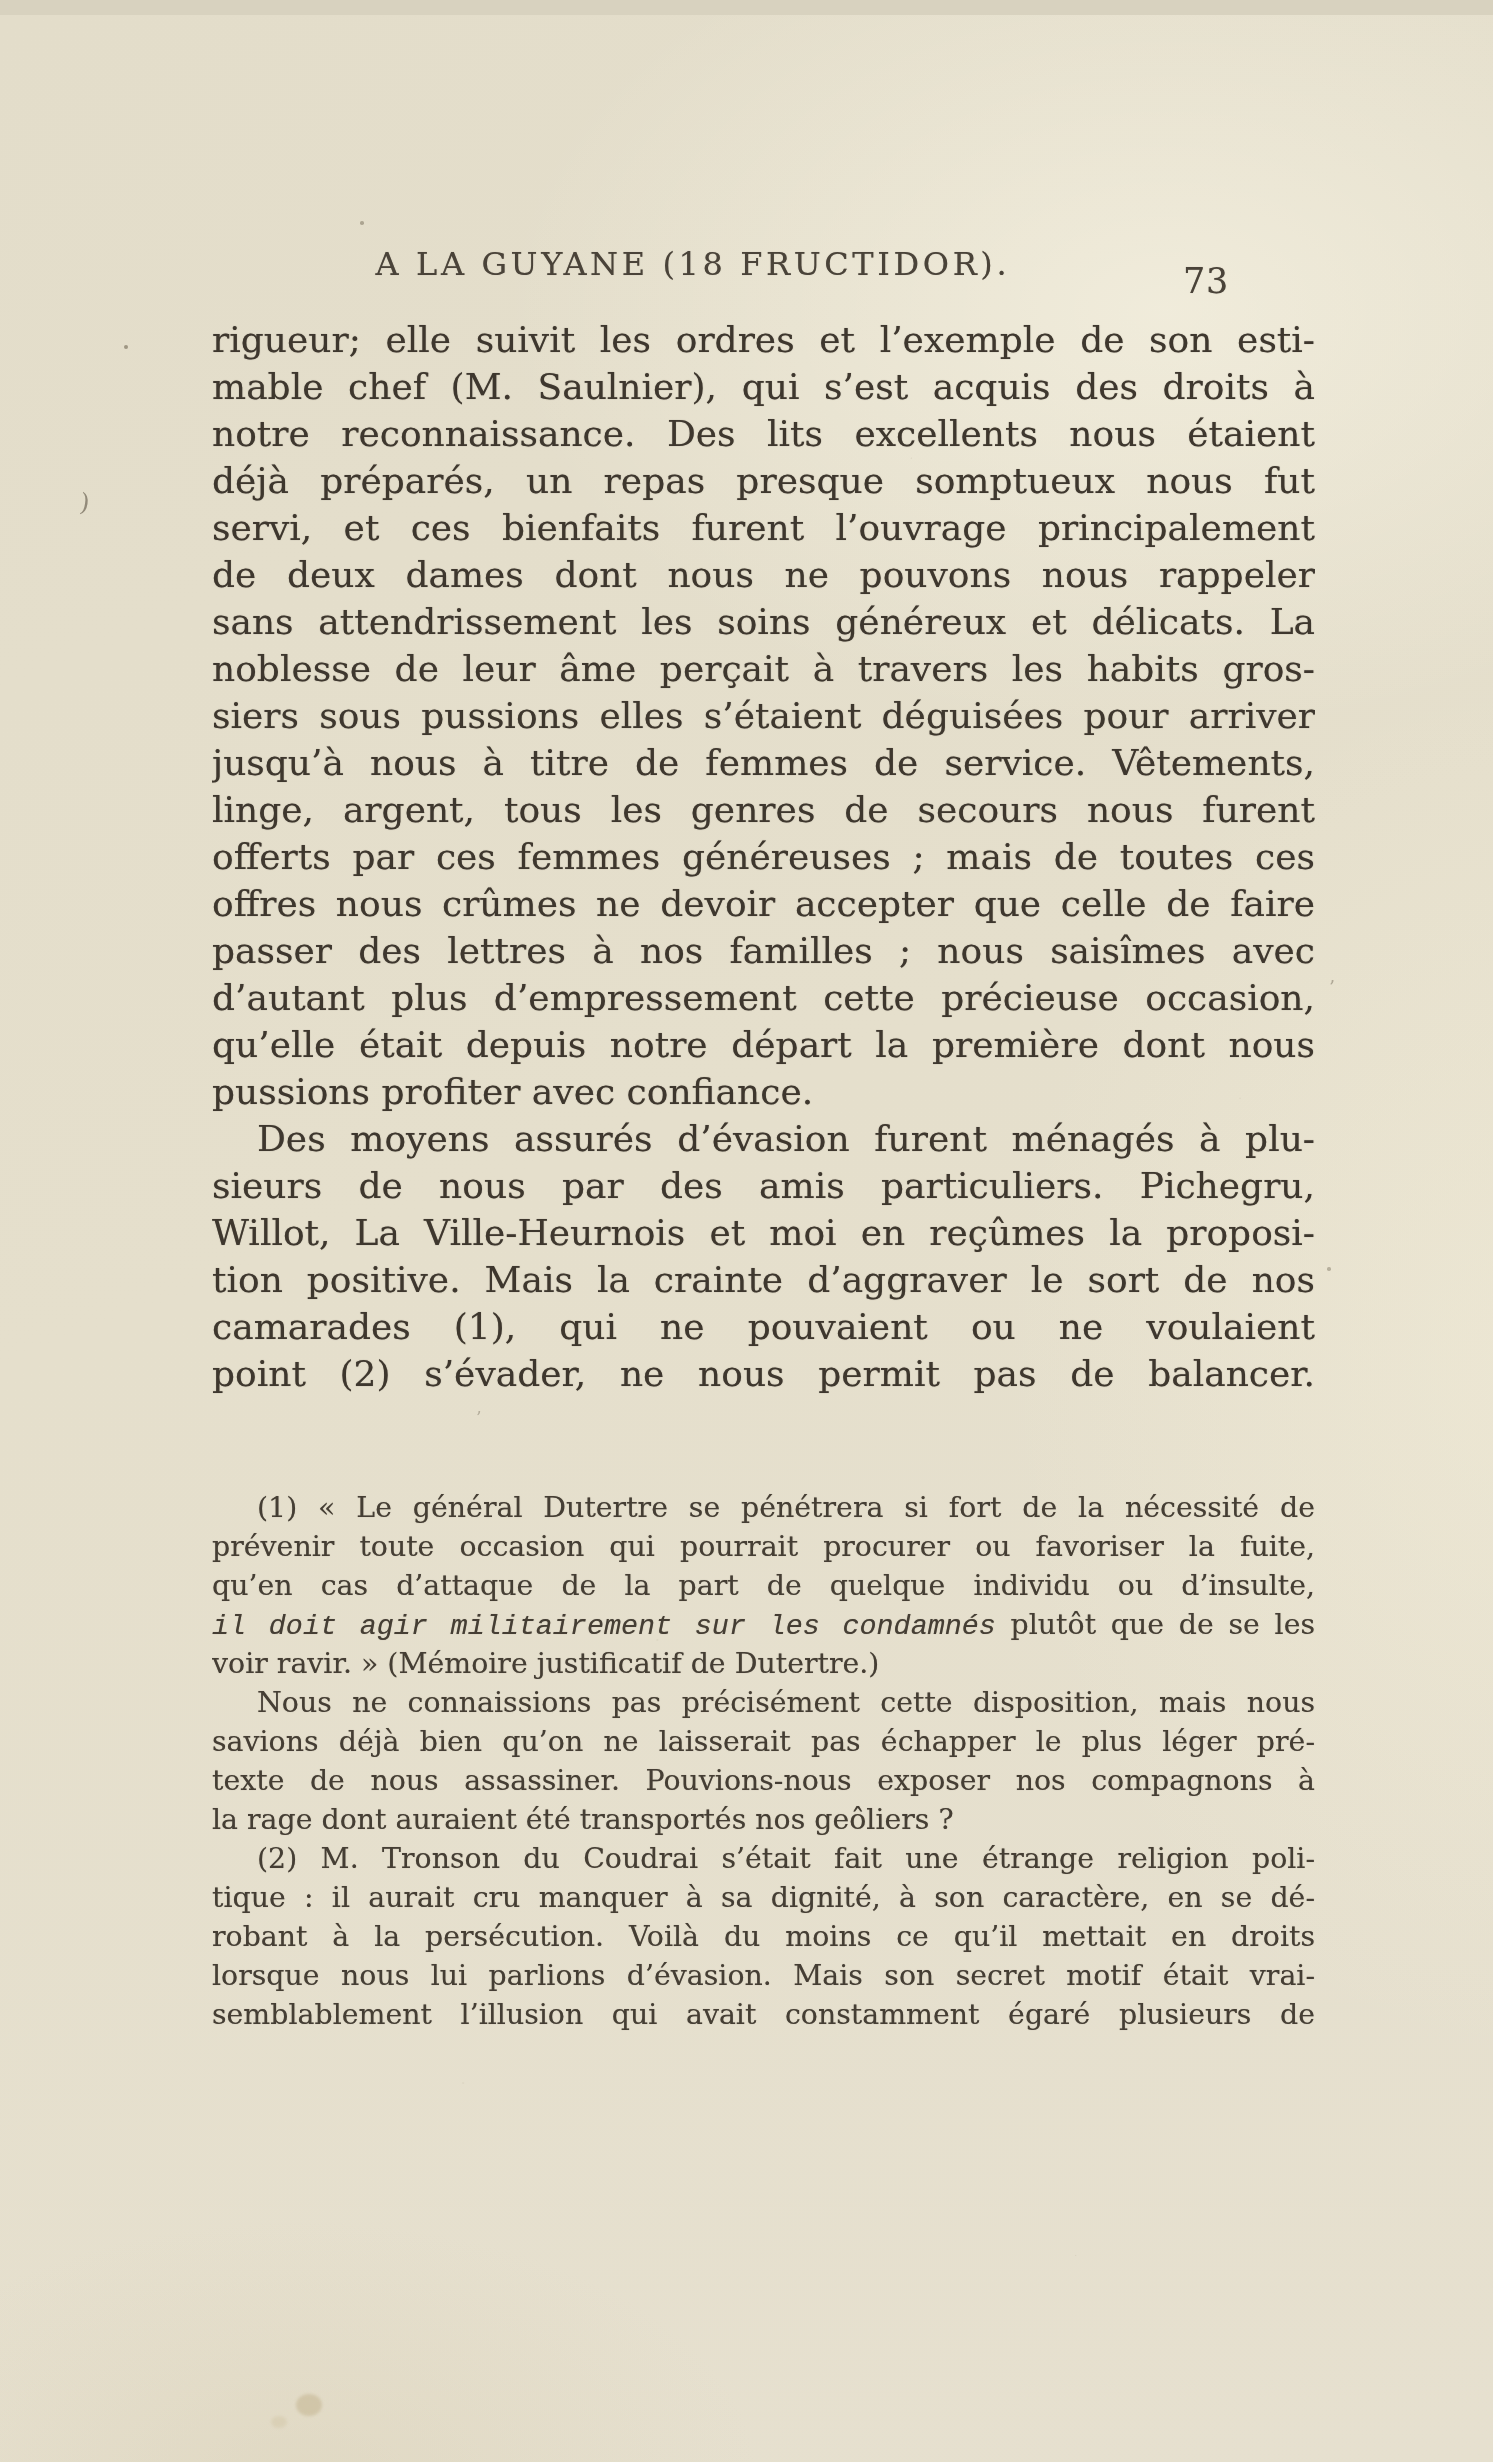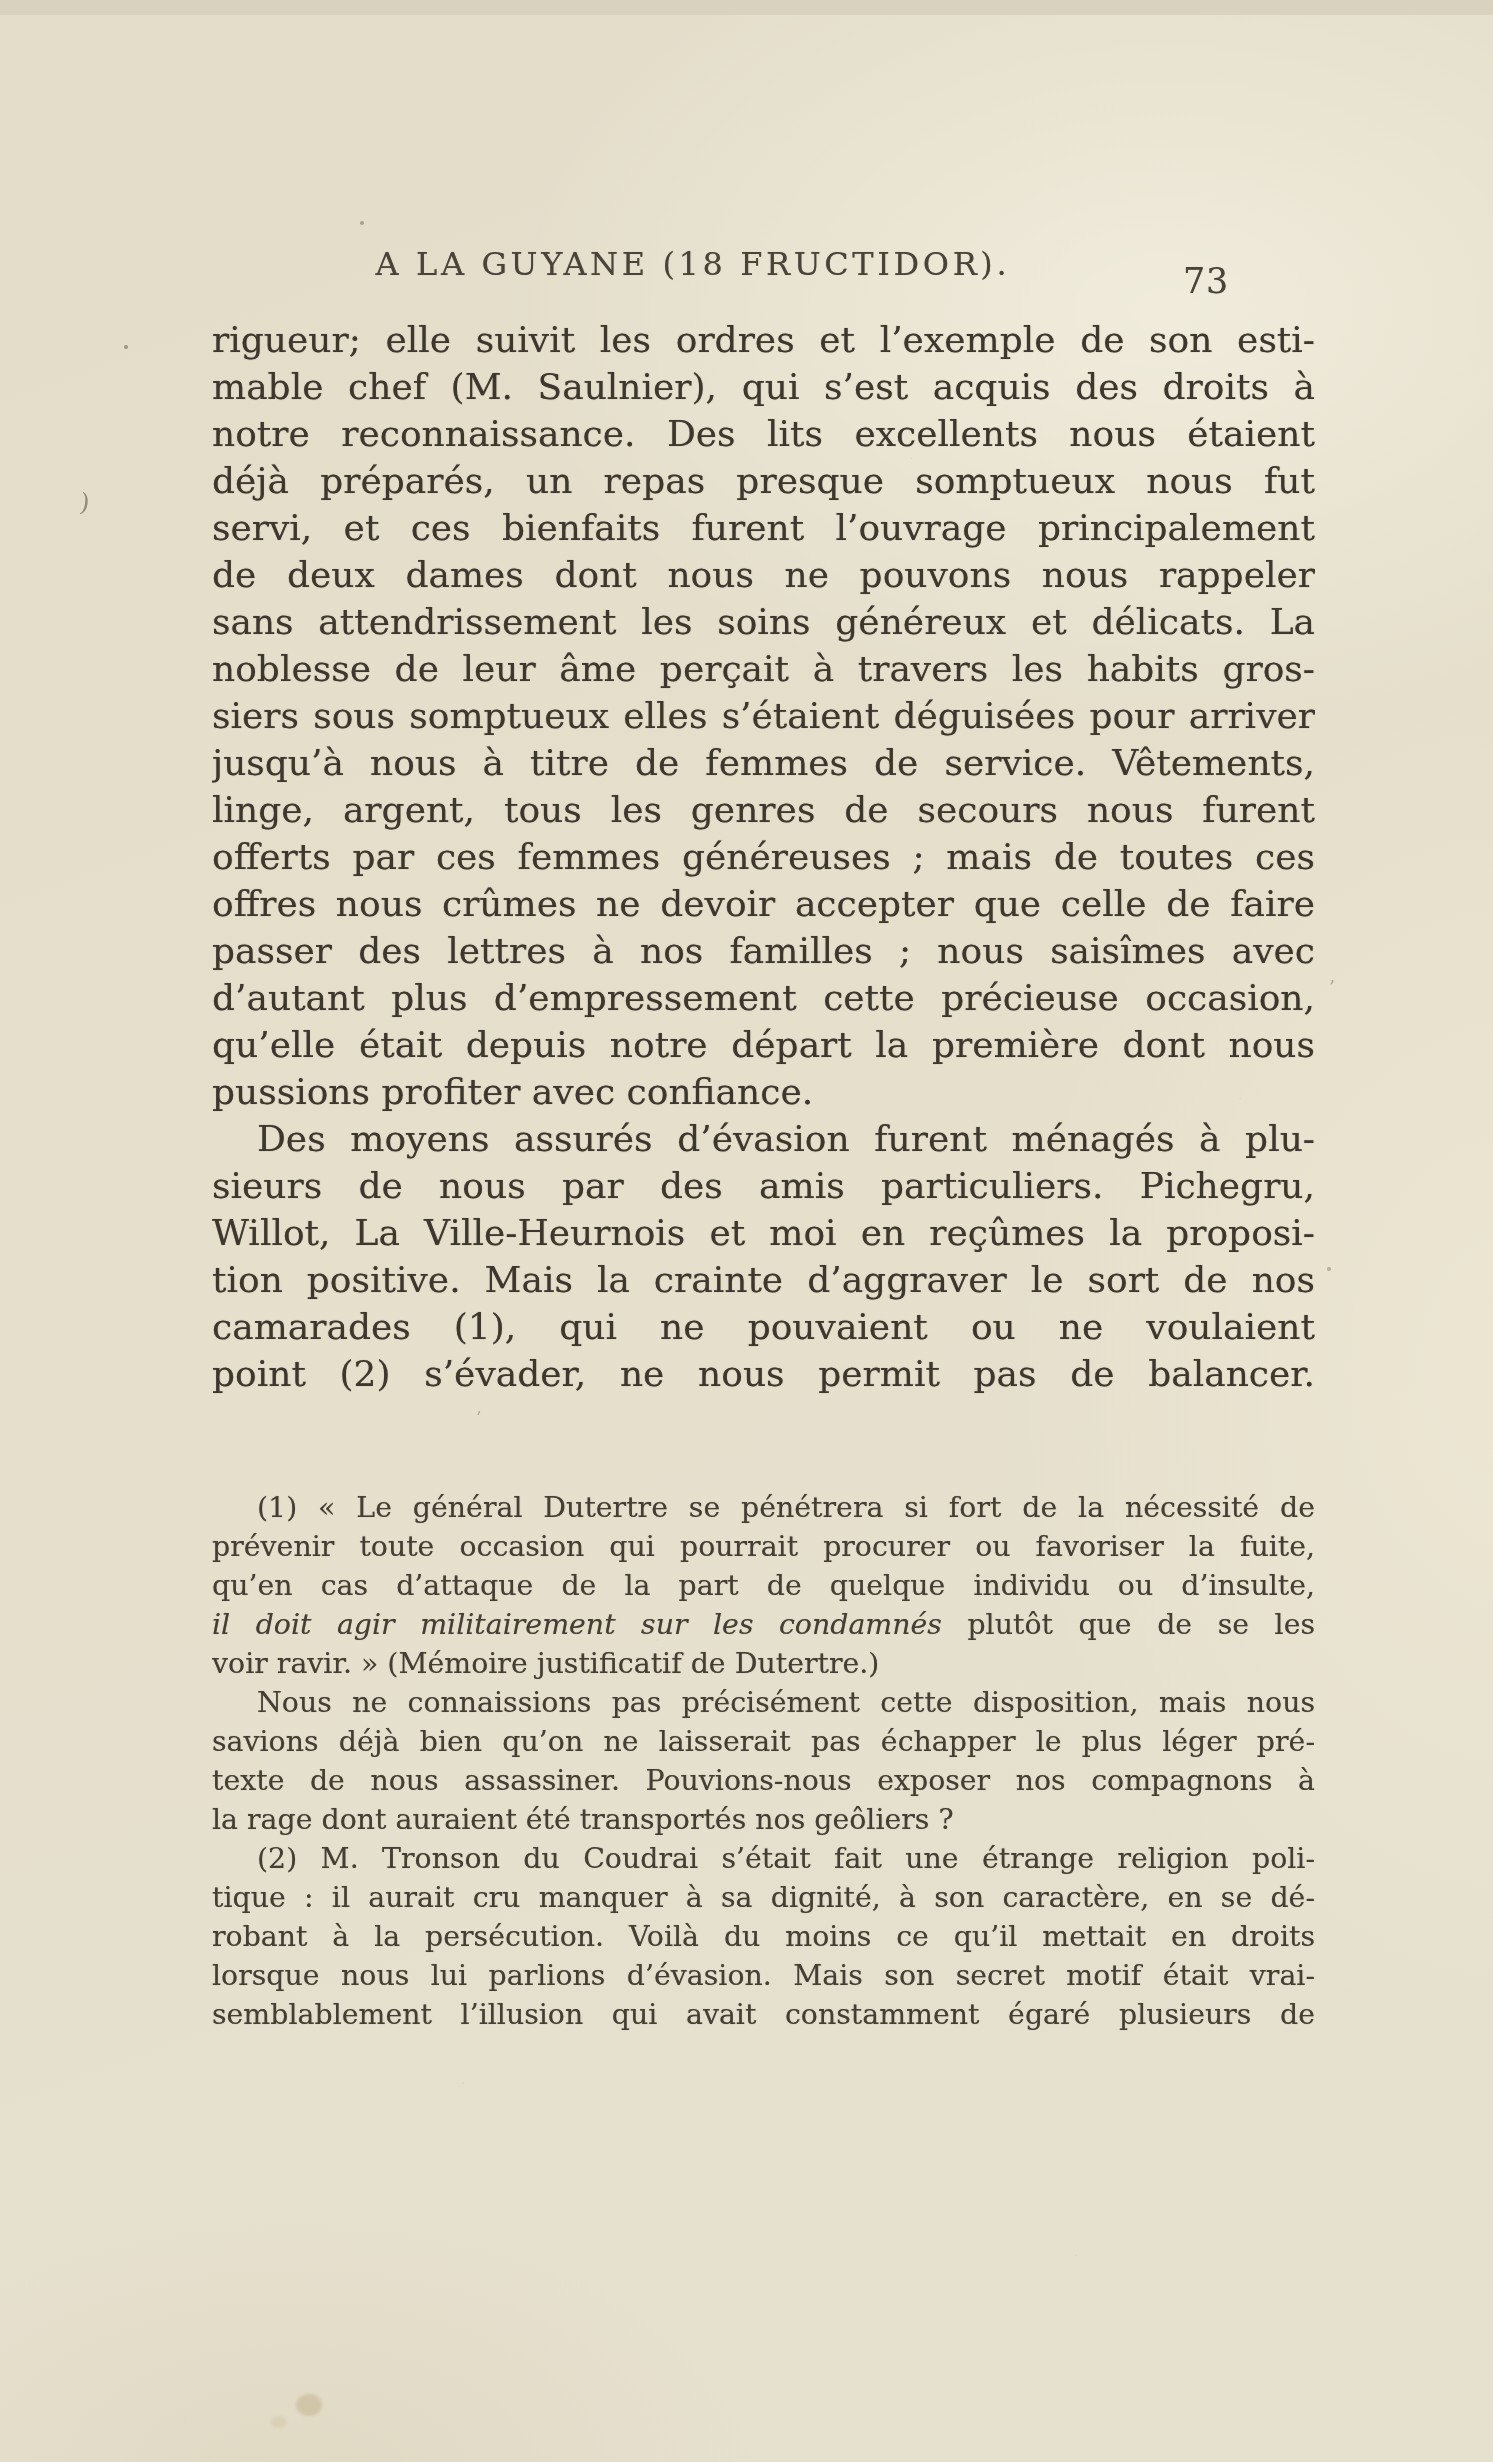--- a/index.html
+++ b/index.html
@@ -50,21 +50,21 @@
     text-shadow:0 0 0.7px rgba(69,62,52,.5);
   }
   .line{
     text-align:justify;text-align-last:left;
     overflow:hidden;white-space:normal;
   }
   .body-text .line{height:47px;}
   .footnotes .line{height:39px;}
   .line.just{text-align-last:justify;}
   .line.ind{text-indent:45px;}
-  .it{font-style:italic;}
+  .it{font-style:italic;font-family:Liberation Mono, monospace;}
   .speck{position:absolute;color:rgba(72,63,49,.7);pointer-events:none;}
   .blob{position:absolute;border-radius:50%;pointer-events:none;}
 </style>
 </head>
 <body>
 
 <div class="page">
   <div class="texture"></div>
 
   <div class="header">
@@ -74,21 +74,21 @@
 
   <div class="body-text" id="body-text">
       <div class="line just">rigueur; elle suivit les ordres et l’exemple de son esti-</div>
       <div class="line just">mable chef (M. Saulnier), qui s’est acquis des droits à</div>
       <div class="line just">notre reconnaissance. Des lits excellents nous étaient</div>
       <div class="line just">déjà préparés, un repas presque somptueux nous fut</div>
       <div class="line just">servi, et ces bienfaits furent l’ouvrage principalement</div>
       <div class="line just">de deux dames dont nous ne pouvons nous rappeler</div>
       <div class="line just">sans attendrissement les soins généreux et délicats. La</div>
       <div class="line just">noblesse de leur âme perçait à travers les habits gros-</div>
-      <div class="line just">siers sous somptueux elles s’étaient déguisées pour arriver</div>
+      <div class="line just">siers sous pussions elles s’étaient déguisées pour arriver</div>
       <div class="line just">jusqu’à nous à titre de femmes de service. Vêtements,</div>
       <div class="line just">linge, argent, tous les genres de secours nous furent</div>
       <div class="line just">offerts par ces femmes généreuses ; mais de toutes ces</div>
       <div class="line just">offres nous crûmes ne devoir accepter que celle de faire</div>
       <div class="line just">passer des lettres à nos familles ; nous saisîmes avec</div>
       <div class="line just">d’autant plus d’empressement cette précieuse occasion,</div>
       <div class="line just">qu’elle était depuis notre départ la première dont nous</div>
       <div class="line">pussions profiter avec confiance.</div>
       <div class="line just ind">Des moyens assurés d’évasion furent ménagés à plu-</div>
       <div class="line just">sieurs de nous par des amis particuliers. Pichegru,</div>

